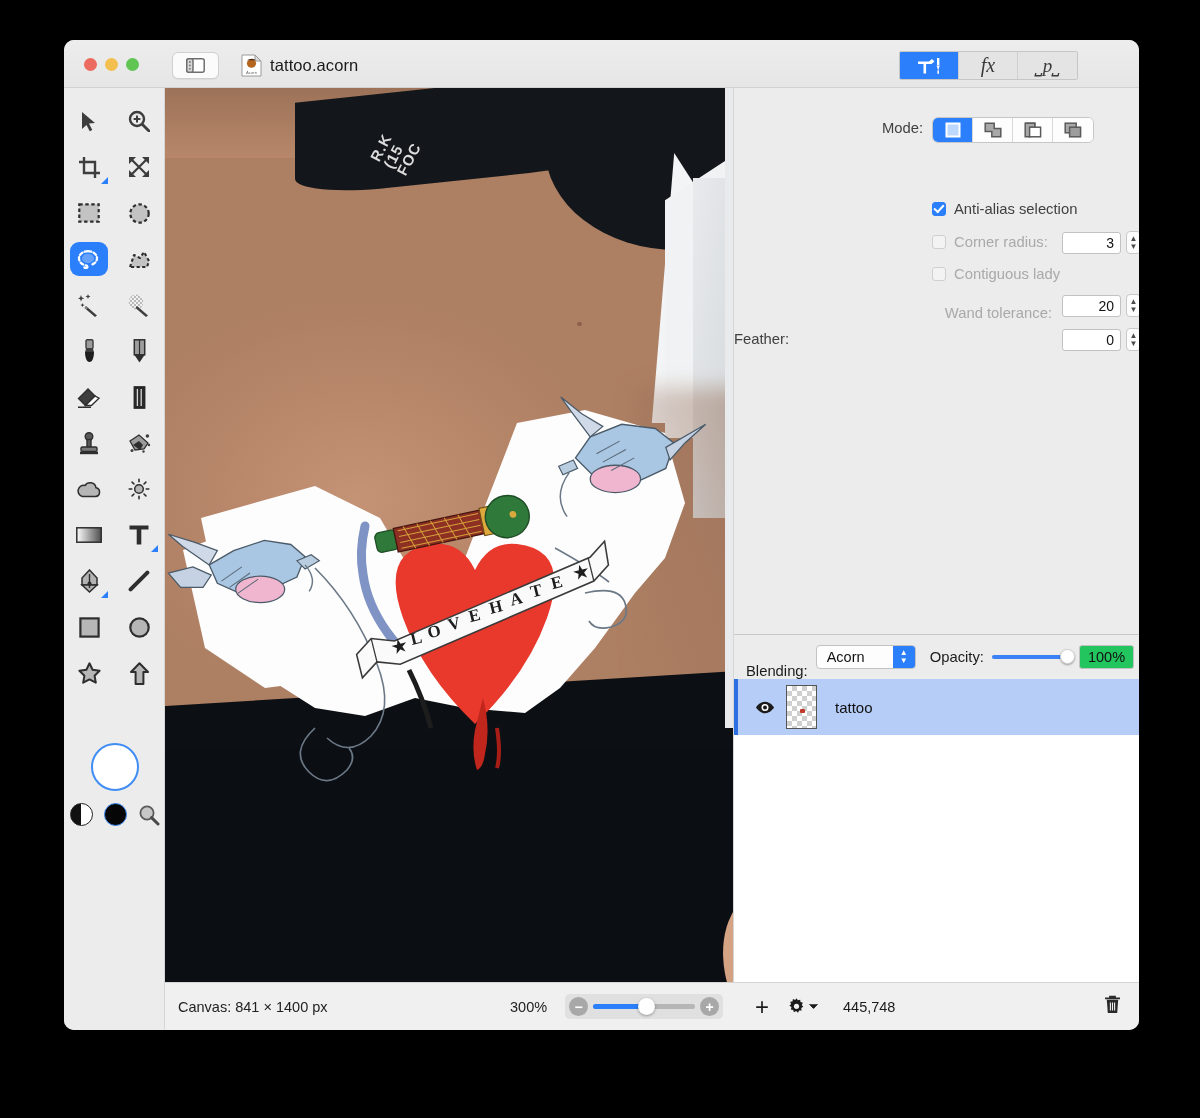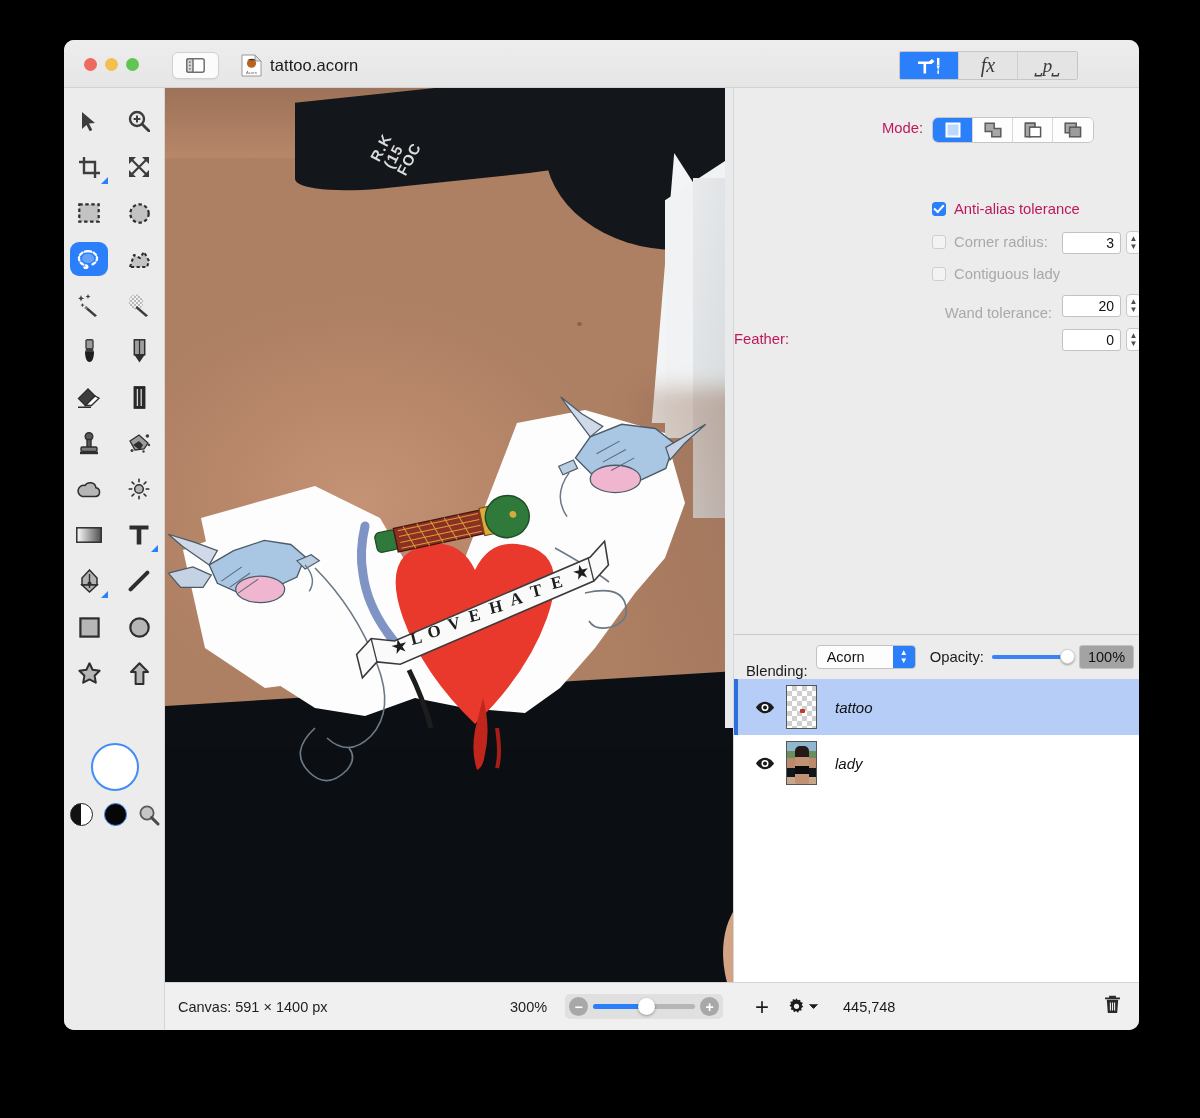--- a/index.html
+++ b/index.html
@@ -177,21 +177,21 @@
   .gear-btn { position:absolute; left:622px; display:flex; align-items:center; gap:3px; }
   .mem { position:absolute; left:678px; font-size:14.5px; color:#1a1a1a; }
   .trash { position:absolute; right:18px; }
 
   
   .inspector {
     position:absolute; left:669px; top:48px; right:0; bottom:48px;
     background:#ececec; border-left:1px solid #d6d6d6;
   }
   .opt-row { position:absolute; display:flex; align-items:center; }
-  .lbl { font-size:14.8px; color:#be185d; text-align:right; }
+  .lbl { font-size:14.8px; color:#404040; text-align:right; }
   .lbl.dim { color:#a9a9a9; }
 
   .mode-seg { display:flex; height:26px; border:1px solid #c6c6c6;
               border-radius:6px; overflow:hidden; background:#fdfdfd; }
   .mode-btn { width:40px; display:flex; align-items:center; justify-content:center;
               border-right:1px solid #d8d8d8; background:#fdfdfd; }
   .mode-btn:last-child{border-right:none;}
   .mode-btn.active { background:#2b7ffb; }
 
   .chk { width:14px;height:14px;border-radius:3px; border:1px solid #b4b4b4;
@@ -231,25 +231,25 @@
   }
   .popup .arrows i { font-style:normal; font-size:8px; line-height:8px; }
   .op-label { margin-left:14px; font-size:14.8px; color:#1b1b1b; }
   .op-slider { margin-left:8px; position:relative; width:76px; height:4px;
                background:#c9c9c9; border-radius:2px; }
   .op-slider .fill { position:absolute;left:0;top:0;height:100%;width:100%;
                      background:#3b82f6;border-radius:2px;}
   .op-slider .knob { position:absolute; right:-7px; top:-6px; width:15px;height:15px;
                      border-radius:50%; background:#fff; box-shadow:0 1px 2px rgba(0,0,0,.35);
                      border:1px solid #d4d4d4;}
-  .op-field { margin-left:11px; width:55px;height:24px; background:#a3a3a3;
+  .op-field { margin-left:11px; width:55px;height:24px; background:#22c55e;
               border:1px solid #c2c2c2; border-radius:3px; font-size:14.5px;
               color:#111; display:flex;align-items:center;justify-content:center; }
 
-  .layer-list { position:absolute; left:0; right:0; top:591px; bottom:0; background:#fff;font-style:italic; }
+  .layer-list { position:absolute; left:0; right:0; top:591px; bottom:0; background:#fff; }
   .layer-row { position:relative; height:56px; display:flex; align-items:center; }
   .layer-row.selected { background:#b5cdf7; }
   .layer-row.selected:before { content:""; position:absolute; left:0;top:0;bottom:0;
                                width:4px; background:#2b6fe0; }
   .eye { margin-left:20px; width:22px; display:flex; align-items:center; justify-content:center; }
   .thumb { margin-left:10px; width:31px; height:44px; border:1px solid #555;
            background:#fff; overflow:hidden; position:relative; }
   .checker {
     position:absolute; inset:0;
     background-image:
@@ -711,21 +711,21 @@
           <svg width="18" height="16" viewBox="0 0 18 16">
             <rect x="1.2" y="1.2" width="11" height="9.6" fill="#a8a8a8" stroke="#5a5a5a" stroke-width="1.5"></rect>
             <rect x="5.6" y="5.2" width="11" height="9.6" fill="#9c9c9c" stroke="#5a5a5a" stroke-width="1.5"></rect>
             </svg>
           </div>
       </div>
     </div>
 
     <div class="opt-row" style="left:198px; top:113px; gap:8px;">
       <div class="chk on"></div>
-      <span class="lbl">Anti-alias tolerance</span>
+      <span class="lbl">Anti-alias selection</span>
     </div>
 
     <div class="opt-row" style="left:198px; top:146px; gap:8px;">
       <div class="chk dim"></div>
       <span class="lbl dim">Corner radius:</span>
     </div>
     <div class="opt-row" style="left:328px; top:143px;">
       <div class="numfield">3</div>
       <div class="stepper">
           <i>▲</i>
@@ -788,39 +788,25 @@
               <circle cx="10" cy="6.5" r="2" fill="#1a1a1a"></circle>
             </svg>
         </span>
         <span class="thumb">
           <span class="checker"></span>
             <span class="thumb-dot"></span>
         </span>
         <span class="layer-name">tattoo</span>
       </div>
 
-      <div class="layer-row">
-        <span class="eye">
-          <svg width="20" height="13" viewBox="0 0 20 13">
-            <path d="M10 0.8C4.4 0.8 1 6.5 1 6.5s3.4 5.7 9 5.7 9-5.7 9-5.7S15.6 0.8 10 0.8z" fill="#1a1a1a"></path>
-            <circle cx="10" cy="6.5" r="3.5" fill="#fff"></circle>
-              <circle cx="10" cy="6.5" r="2" fill="#1a1a1a"></circle>
-            </svg>
-        </span>
-        <span class="thumb">
-          <span class="lady-thumb"></span>
-            <span class="lady-fig"></span>
-        </span>
-        <span class="layer-name">lady</span>
-      </div>
     </div>
   </div>
 
   <div class="statusbar">
-    <span class="canvas-label">Canvas: 591 × 1400 px</span>
+    <span class="canvas-label">Canvas: 841 × 1400 px</span>
     <span class="zoom-pct">300%</span>
 
     <div class="zoom-ctrl">
       <span class="zbtn">−</span>
       <span class="zslider">
         <span class="fill"></span>
           <span class="knob"></span>
       </span>
       <span class="zbtn">+</span>
     </div>

